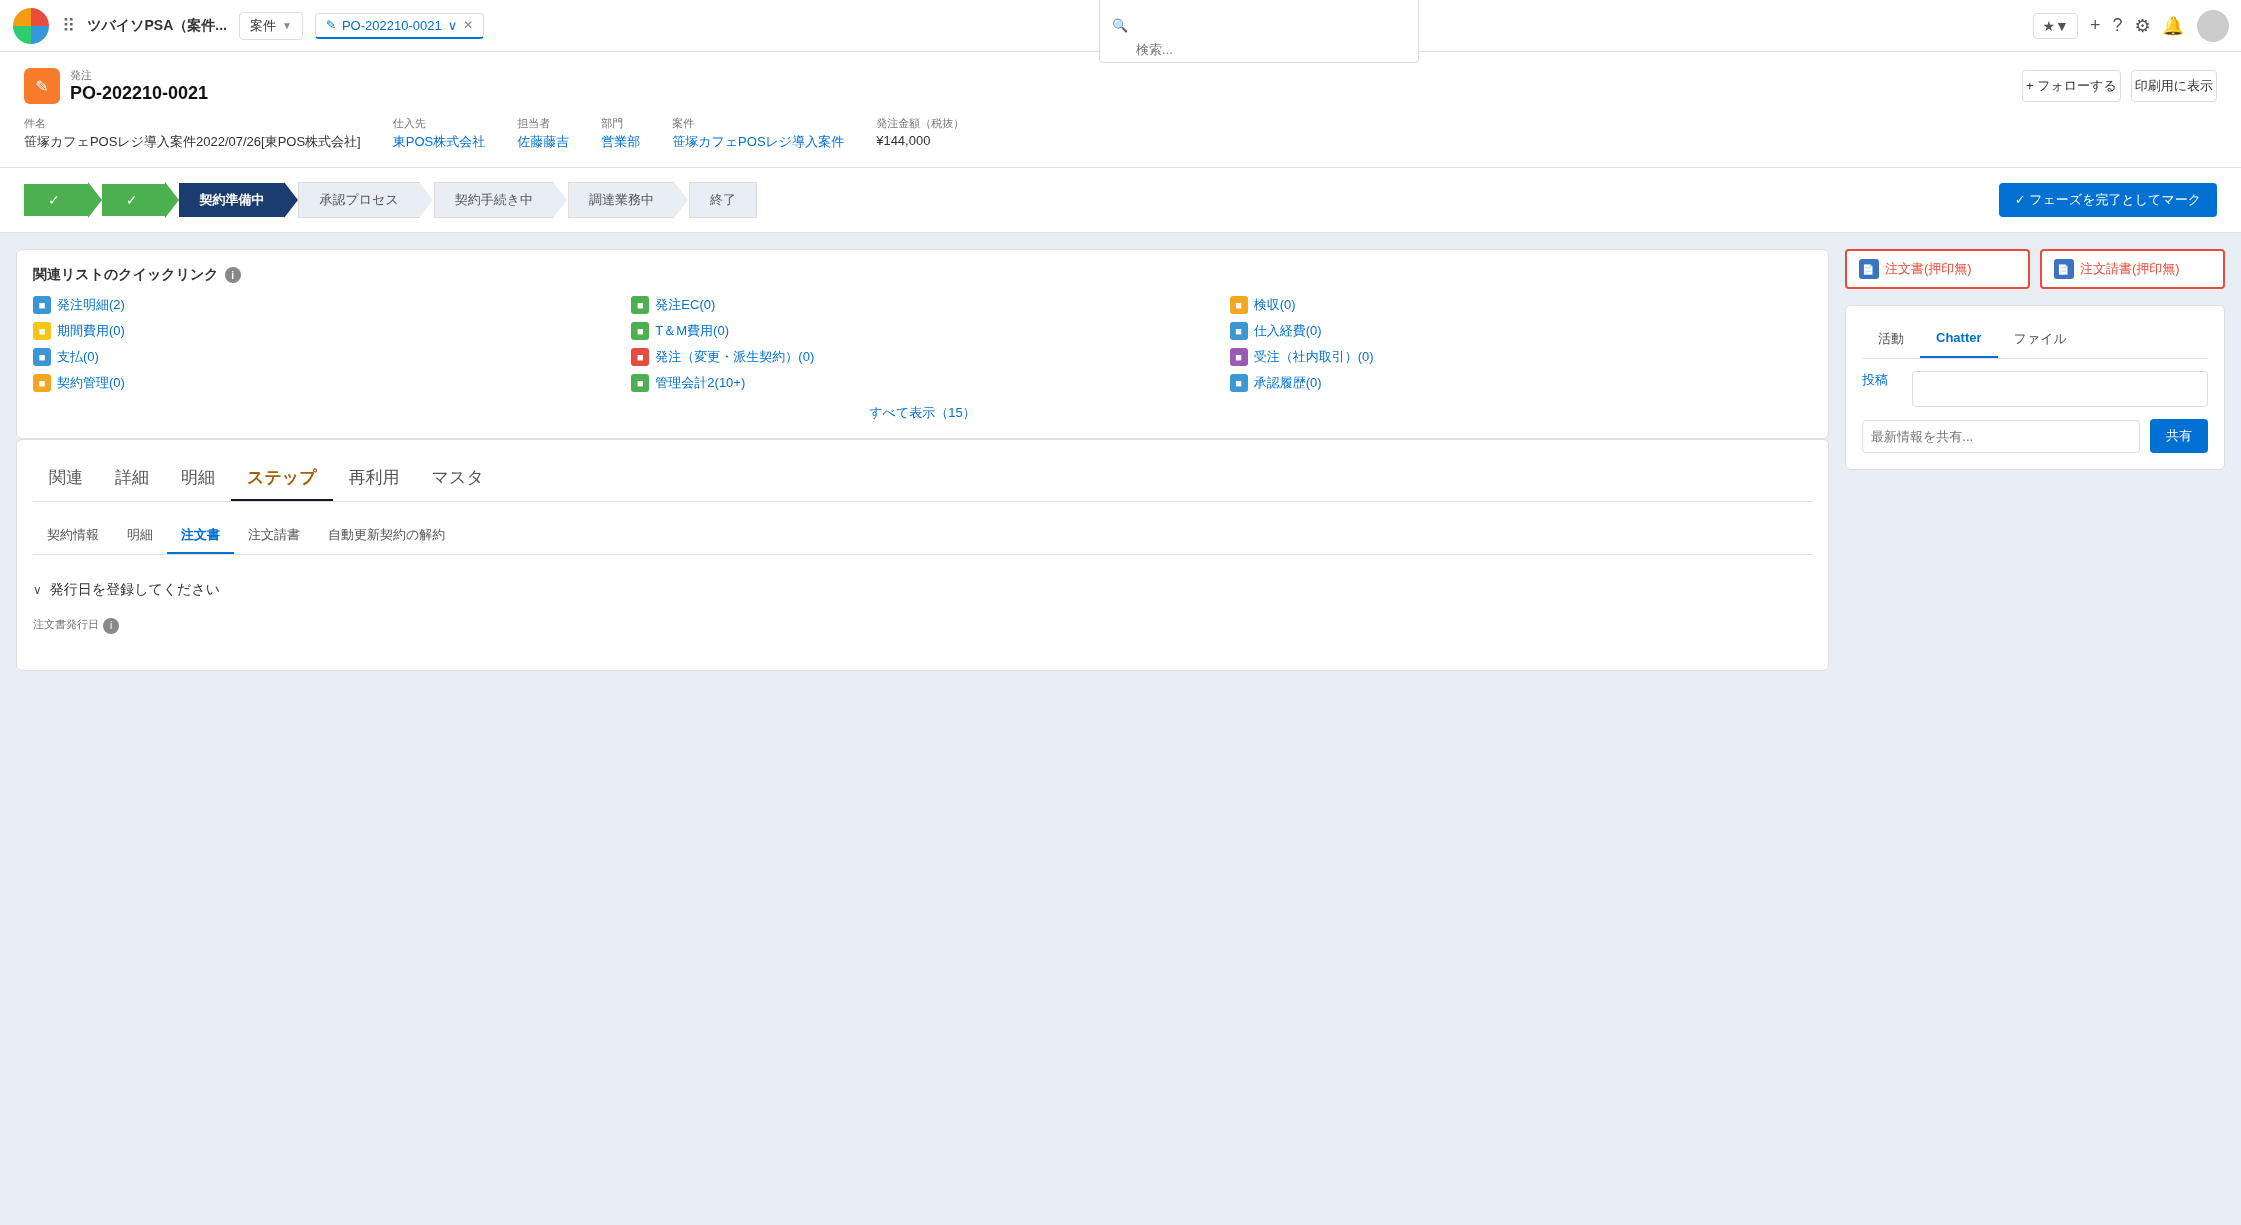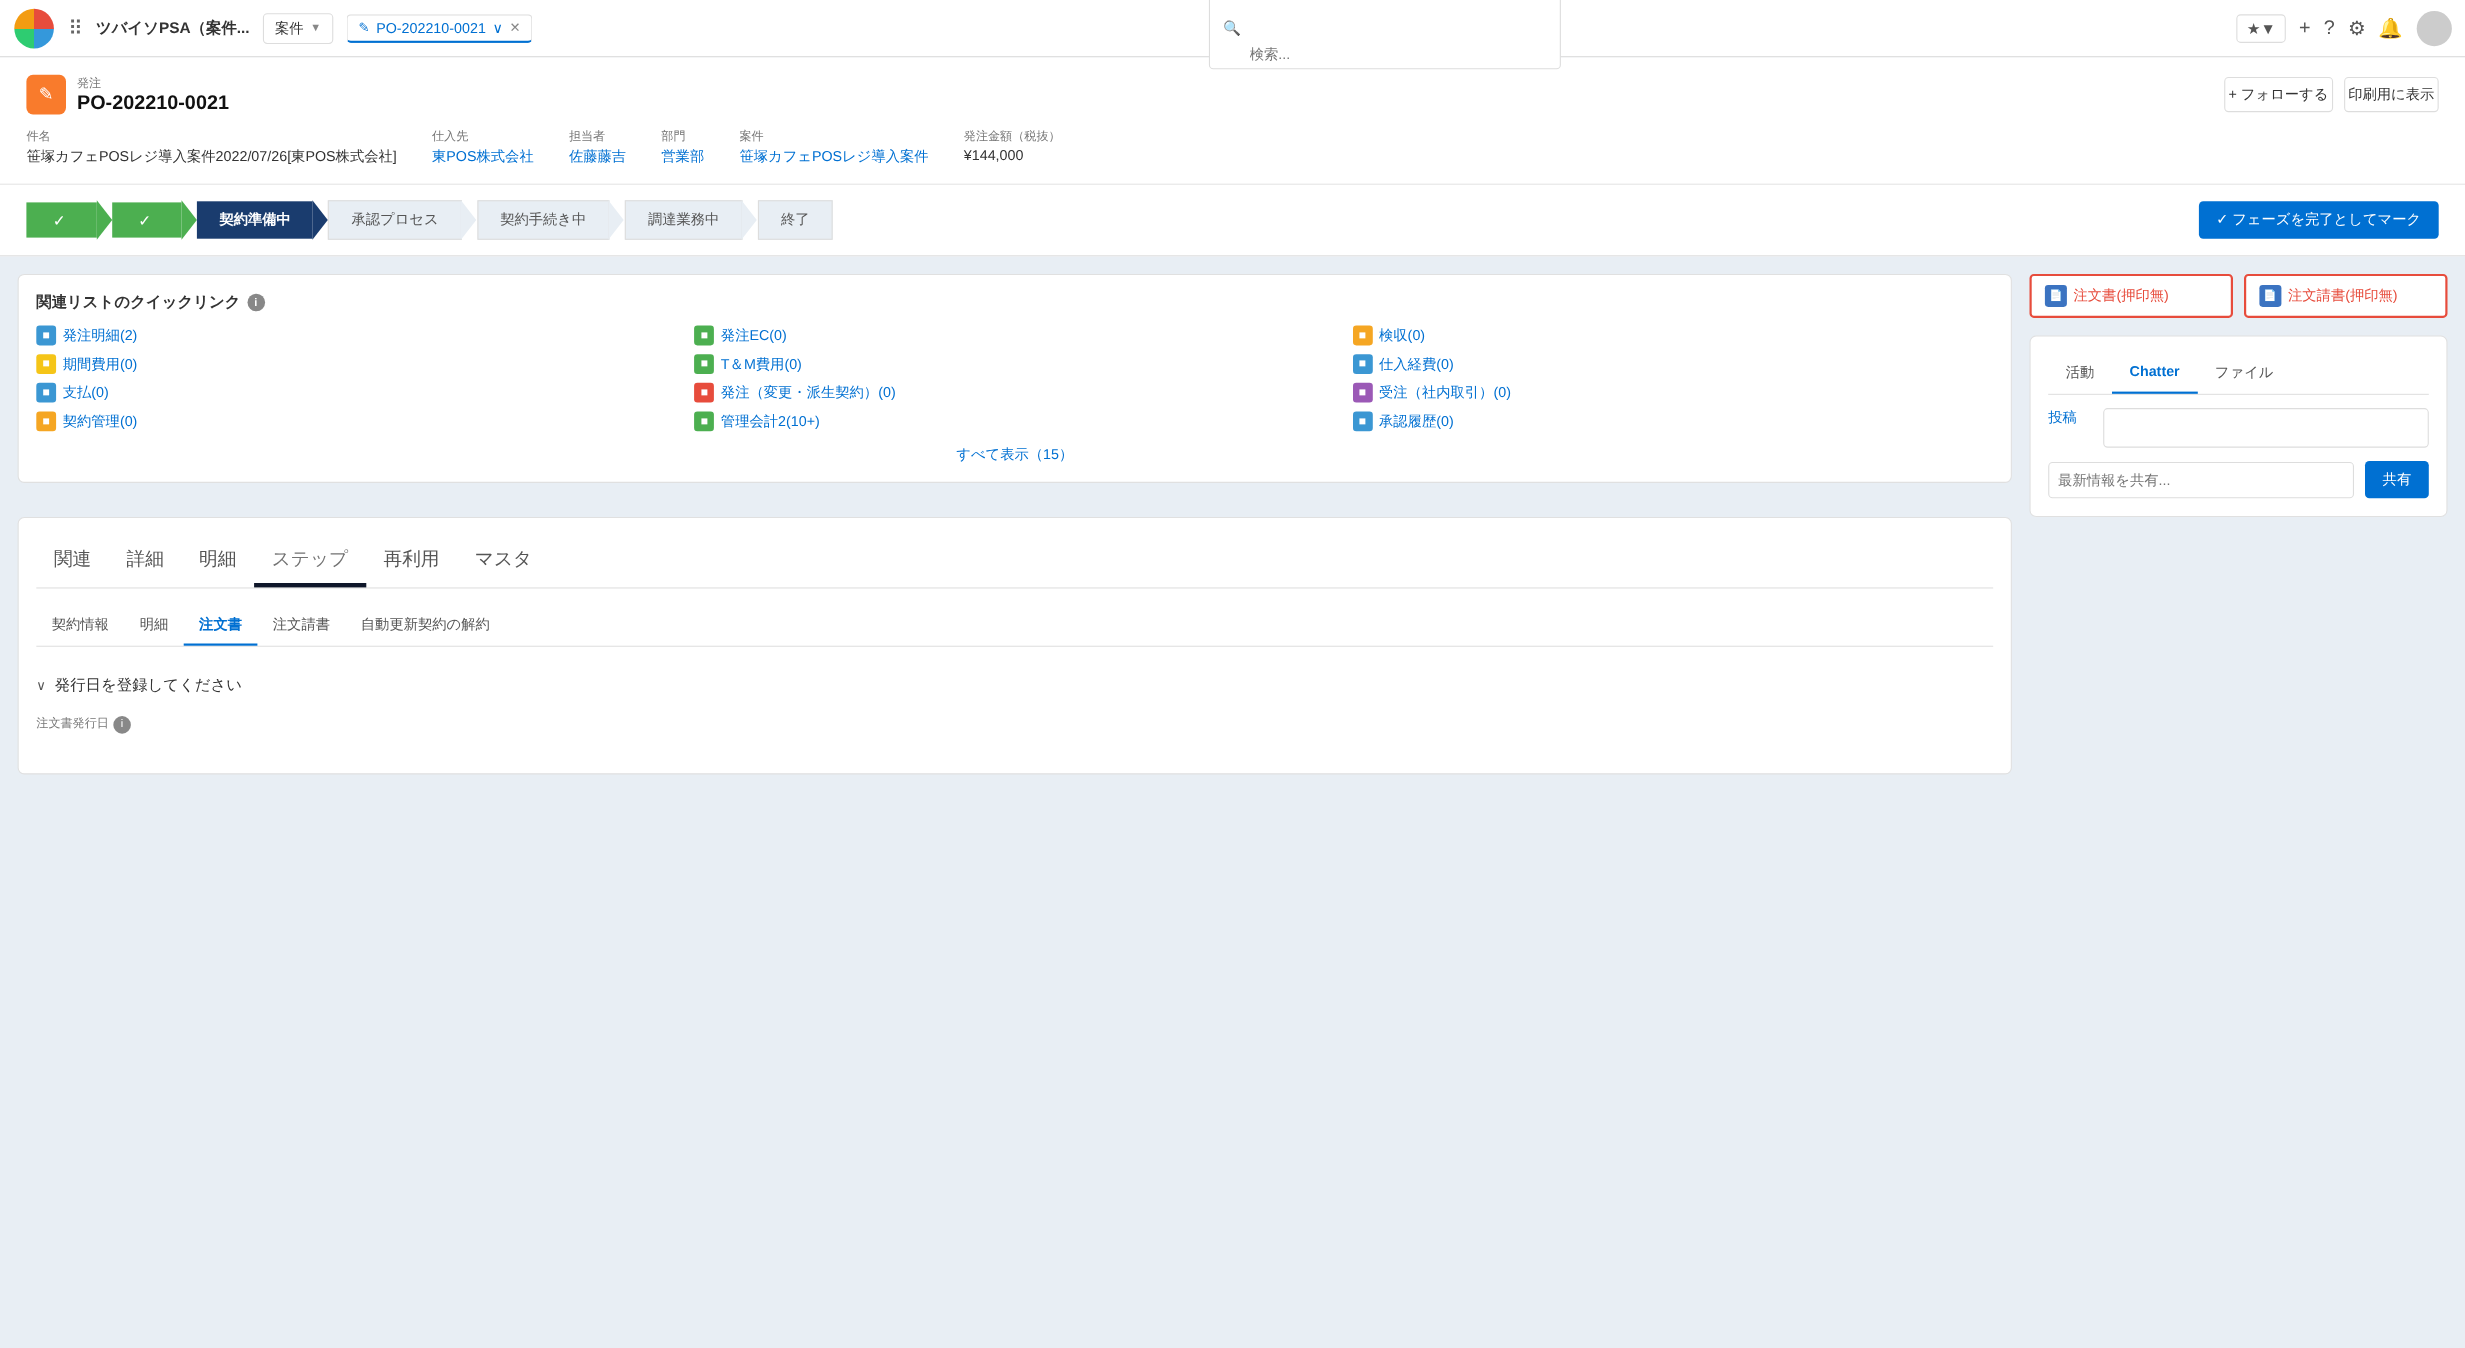--- a/index.html
+++ b/index.html
@@ -261,21 +261,21 @@
     }
     .checkmark { font-size: 14px; margin-right: 4px; }
 
     
     .main-content {
       display: flex;
       gap: 0;
       padding: 16px;
       gap: 16px;
     }
-    .left-panel { flex: 1; display: flex; flex-direction: column; gap: 31px; }
+    .left-panel { flex: 1; display: flex; flex-direction: column; gap: 0; }
     .right-panel { width: 380px; display: flex; flex-direction: column; gap: 16px; }
 
     
     .card {
       background: #fff;
       border-radius: 6px;
       border: 1px solid #e0e0e0;
       padding: 16px;
     }
     .card-title {
@@ -339,23 +339,23 @@
       gap: 0;
     }
     .tab {
       padding: 10px 16px;
       cursor: pointer;
       font-size: 17px;
       color: #555;
       border-bottom: 2px solid transparent;
     }
     .tab.active {
-      color: #737373;
-      border-bottom: 4px solid #0f172a;
-      font-weight: 400;
+      color: #a16207;
+      border-bottom: 2px solid #0f172a;
+      font-weight: 700;
     }
 
     
     .sub-tab-bar {
       display: flex;
       border-bottom: 1px solid #e0e0e0;
       margin-bottom: 16px;
     }
     .sub-tab {
       padding: 8px 14px;

